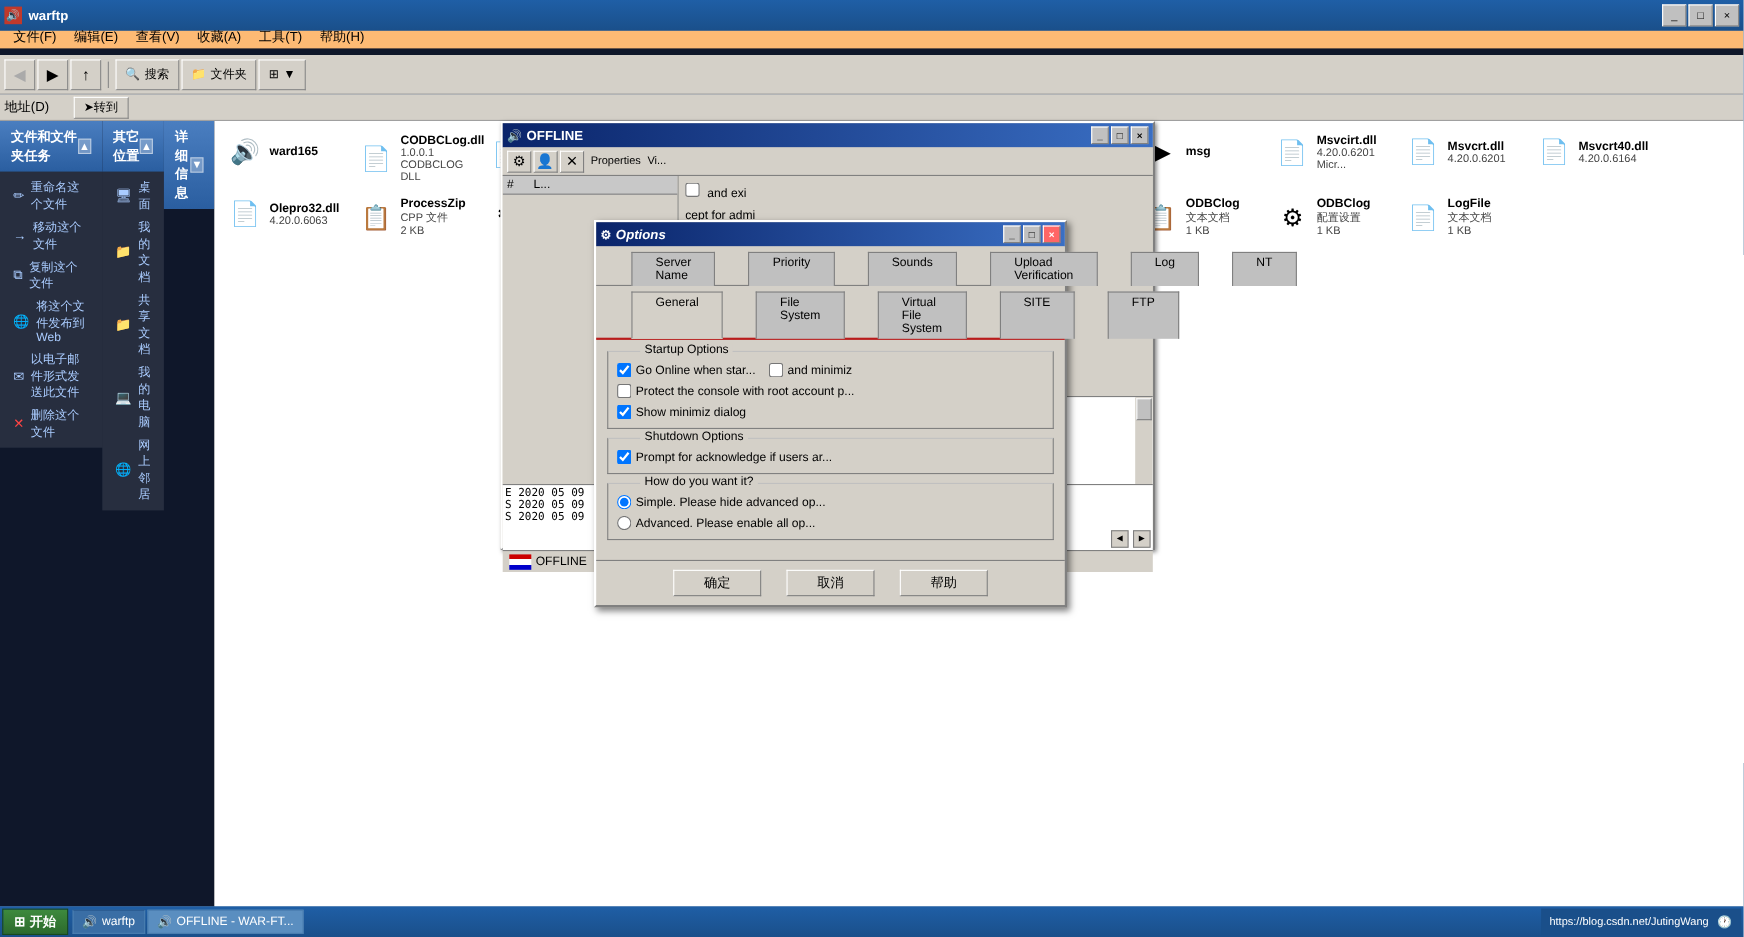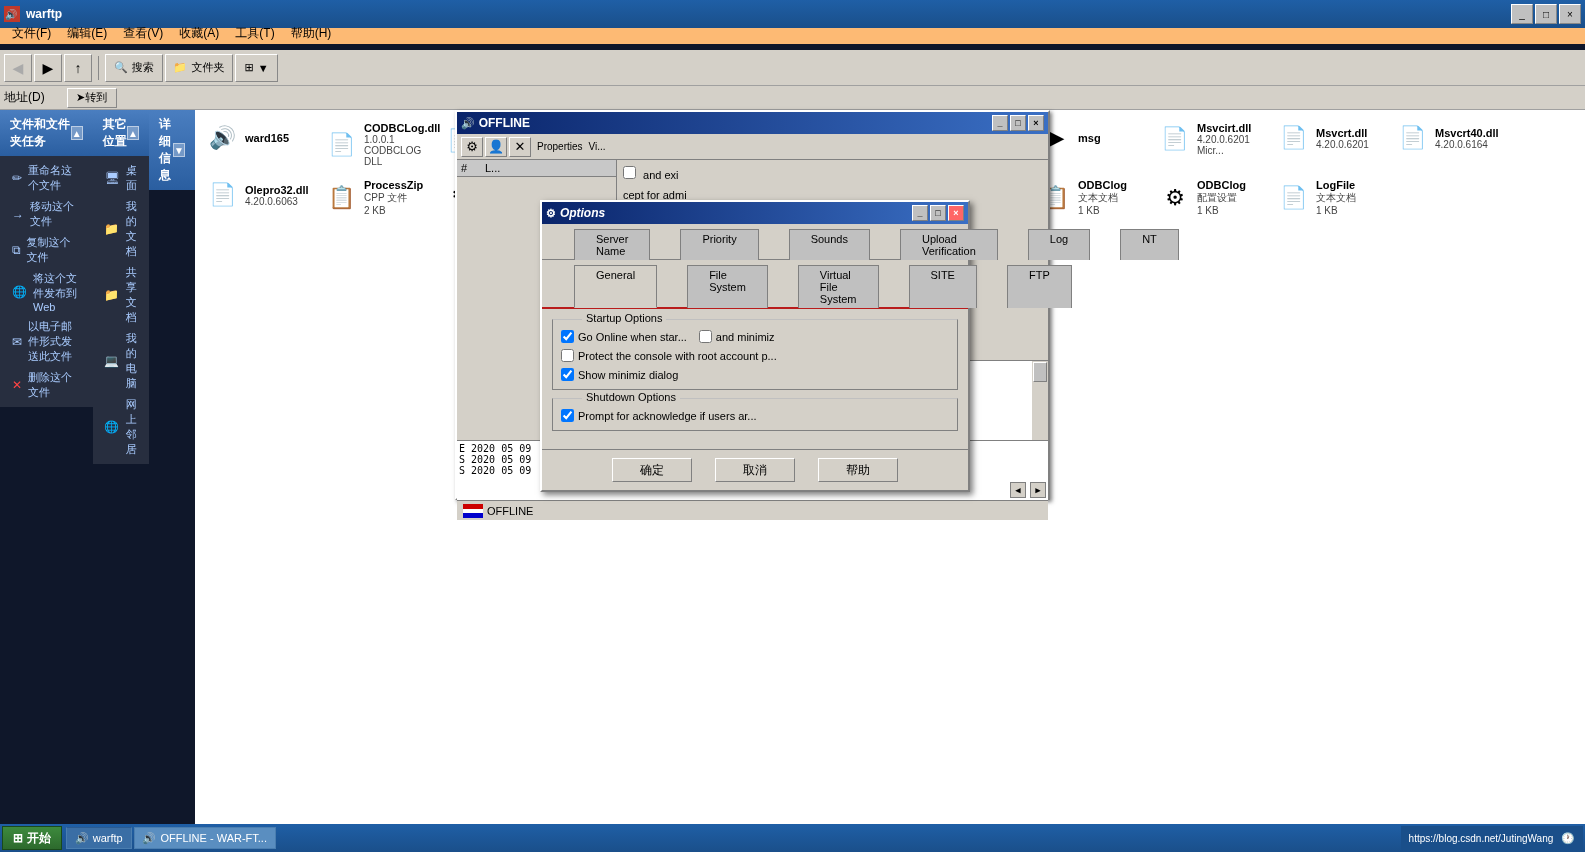--- a/index.html
+++ b/index.html
@@ -933,20 +933,31 @@
     </div>
 
     <div class="group-box">
       <span class="group-label">Shutdown Options</span>
       <div class="checkbox-row">
         <input type="checkbox" checked="" style="">
         <span>Prompt for acknowledge if users ar...</span>
       </div>
     </div>
 
+    <div class="group-box">
+      <span class="group-label">How do you want it?</span>
+      <div class="radio-row">
+        <input type="radio" name="mode" checked="" style="">
+        <span>Simple. Please hide advanced op...</span>
+      </div>
+      <div class="radio-row">
+        <input type="radio" name="mode" style="">
+        <span>Advanced. Please enable all op...</span>
+      </div>
+    </div>
 
   </div>
 
   <div class="dialog-footer">
     <button class="dialog-btn">确定</button>
     <button class="dialog-btn">取消</button>
     <button class="dialog-btn">帮助</button>
   </div>
 </div>
 

